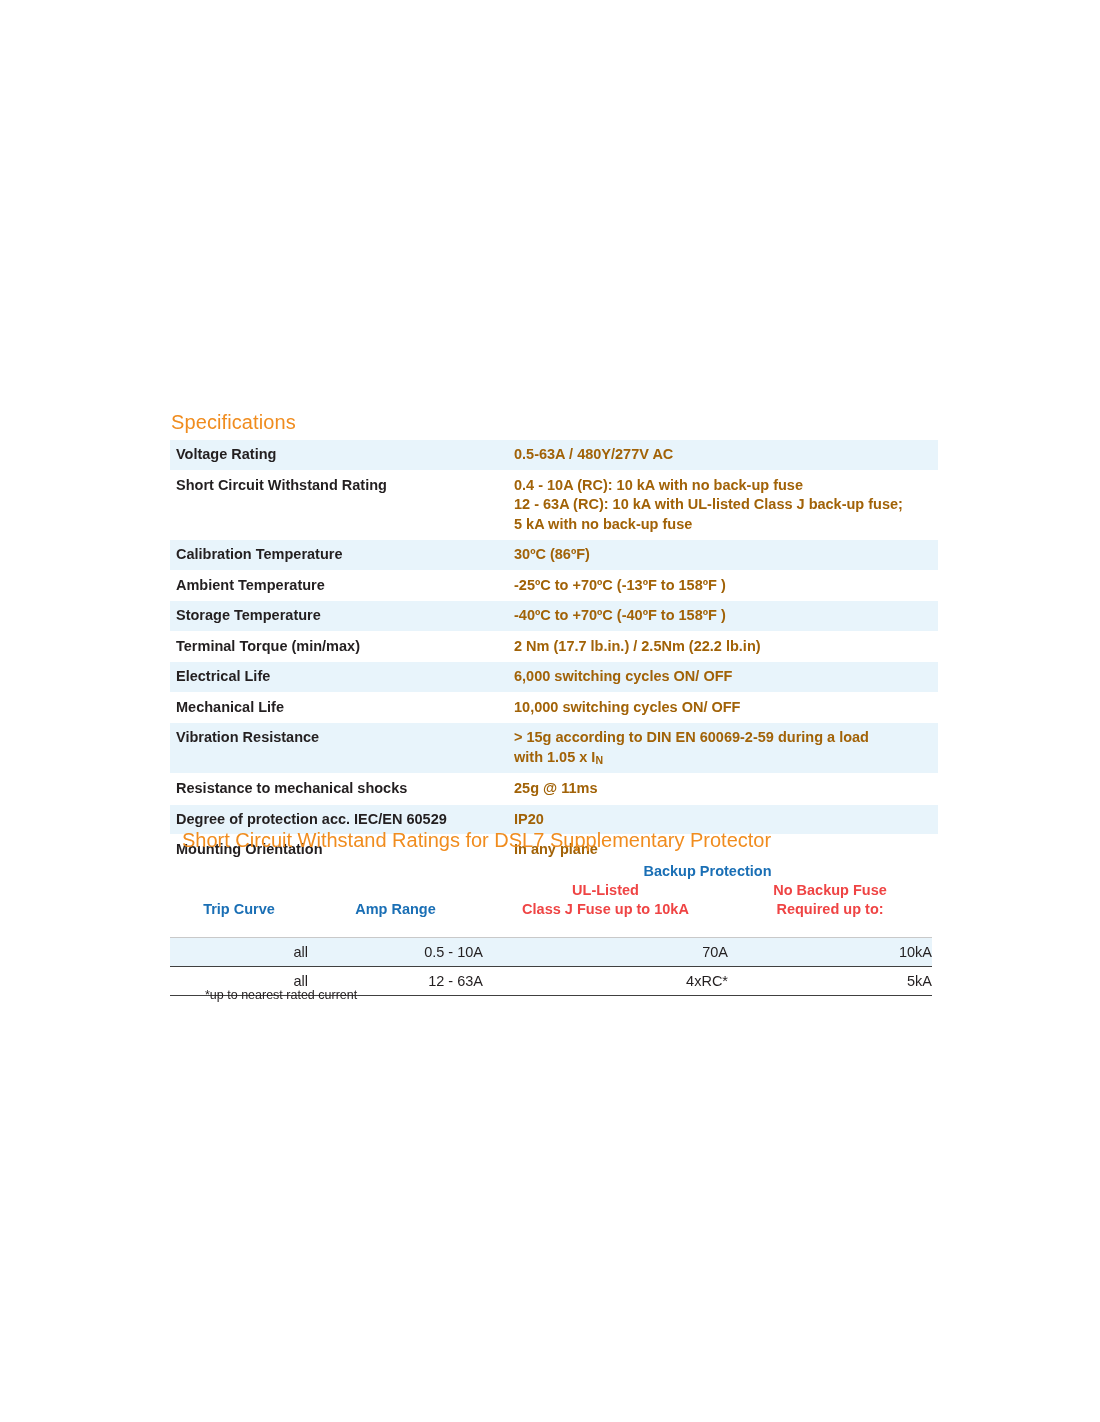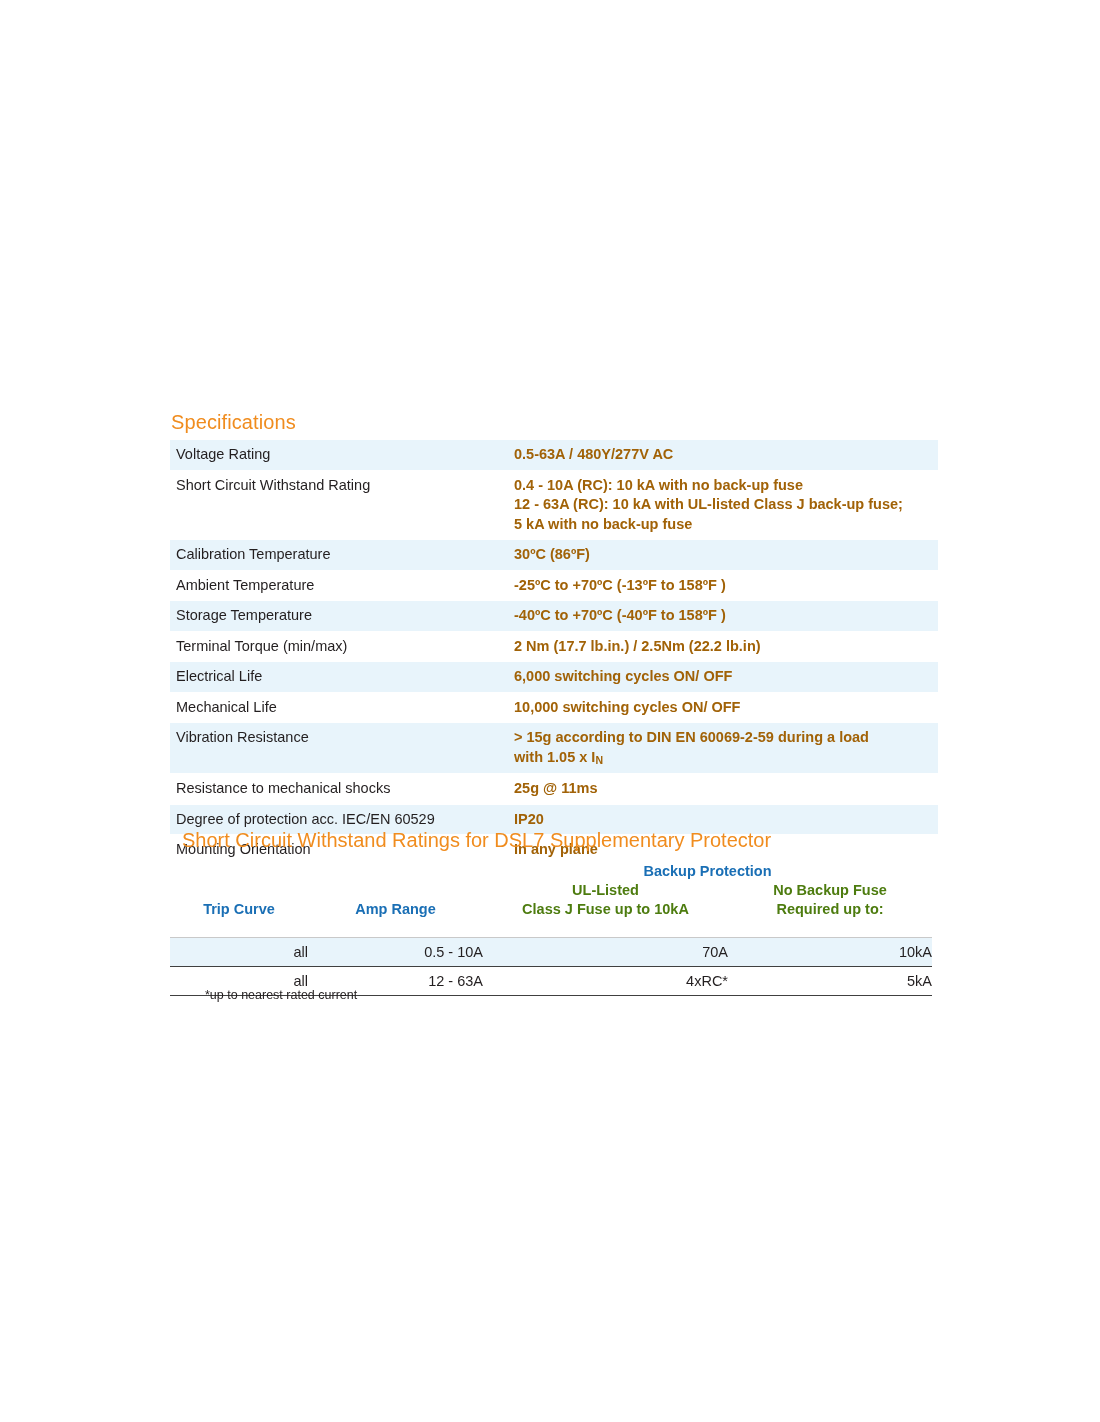--- a/index.html
+++ b/index.html
@@ -48,21 +48,21 @@
   }
   table.spec td {
     vertical-align: top;
     padding: 5px 0 5px 0;
     font-size: 14.5px;
     line-height: 19.5px;
     border-top: 1px solid #ffffff;
   }
   table.spec td.label {
     width: 338px;
-    font-weight: normal;
+    font-weight: bold;
     padding-left: 6px;
     color: #231f20;
   }
   table.spec td.value {
     width: 424px;
     font-weight: bold;
     color: #a16207;
   }
   table.spec tr:first-child td {
     border-top: none;
@@ -104,21 +104,21 @@
     padding: 0;
     text-align: center;
     vertical-align: bottom;
   }
   .hdr-blue {
     color: #1a6fb5;
     font-weight: bold;
     font-size: 14.5px;
   }
   .hdr-black {
-    color: #4d7c0f;
+    color: #ef4444;
     font-weight: bold;
     font-size: 14.5px;
   }
   table.sc td {
     font-size: 14.5px;
     text-align: center;
     padding: 6px 0;
     color: #231f20;
   }
   tr.sc-shade {

